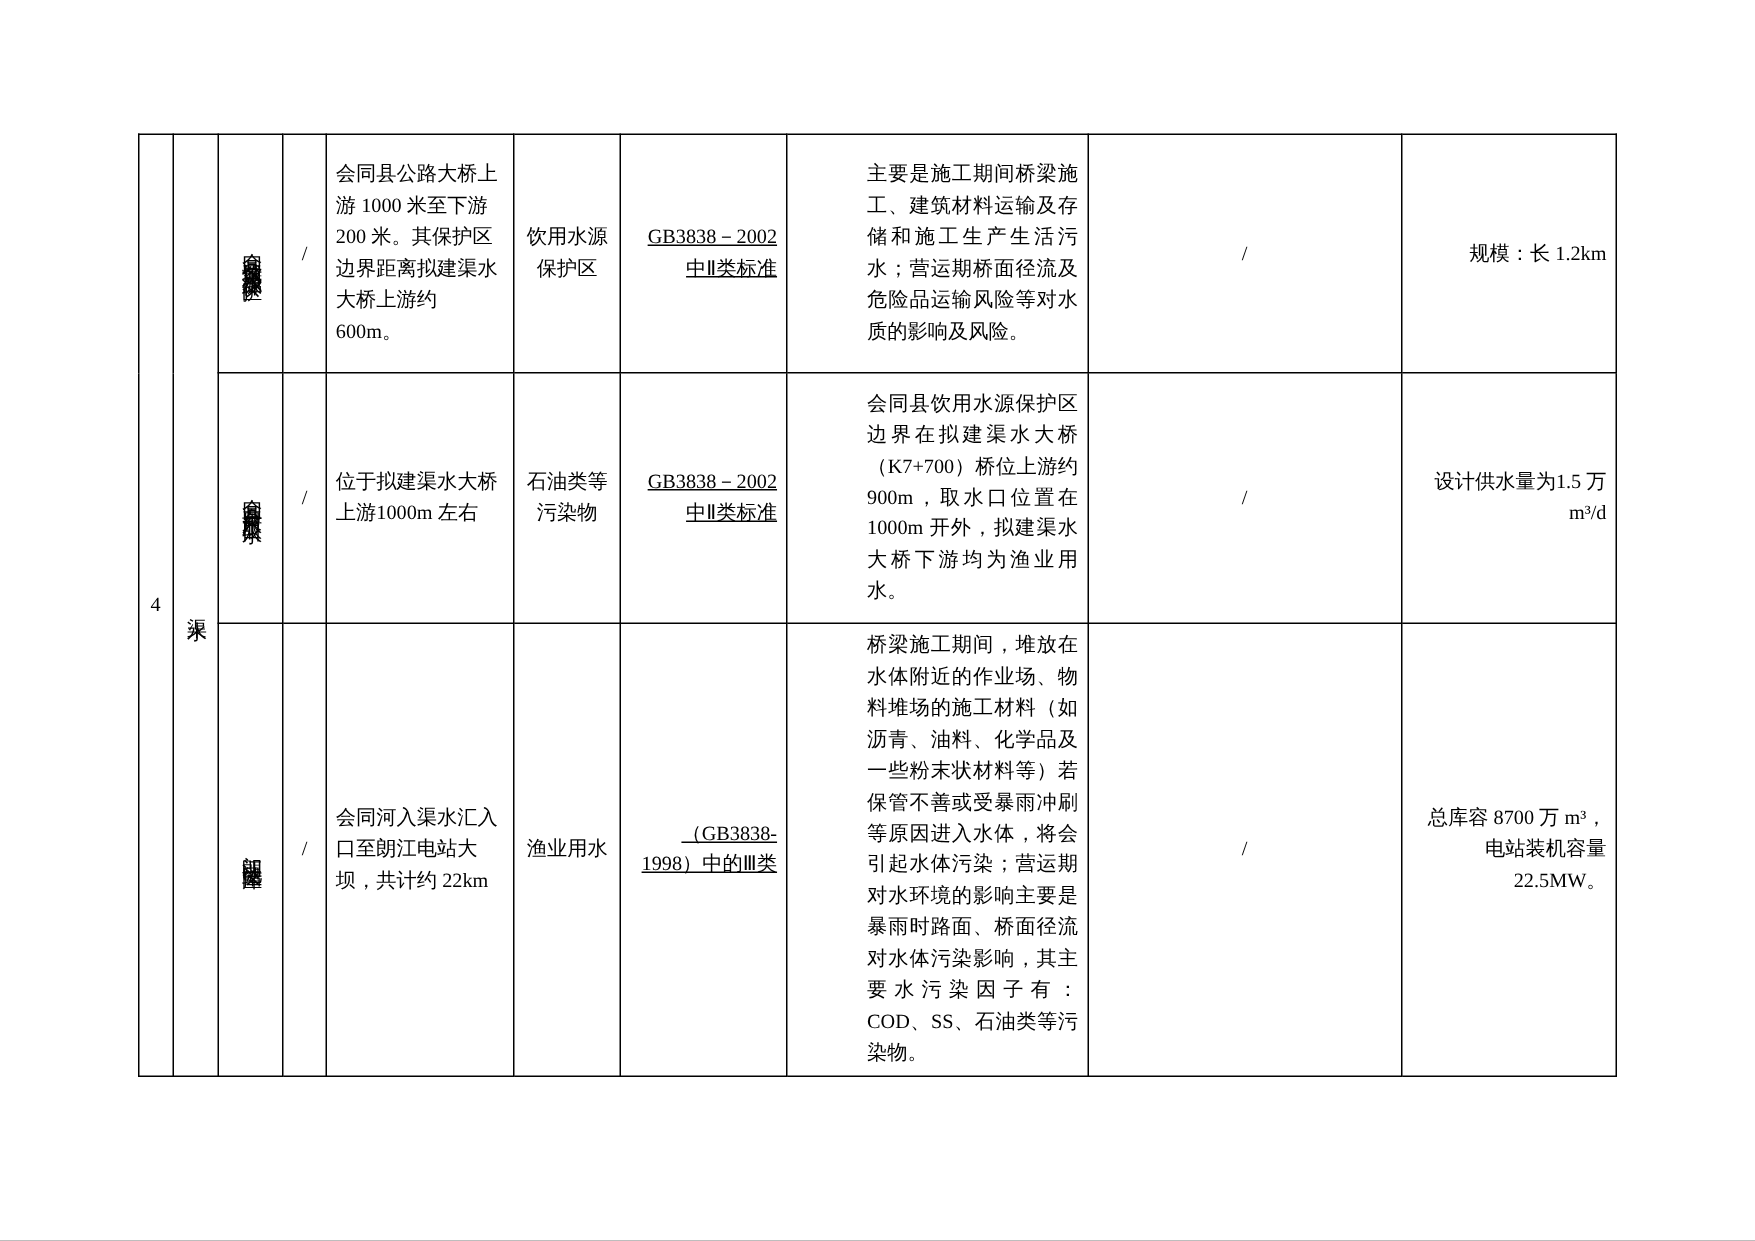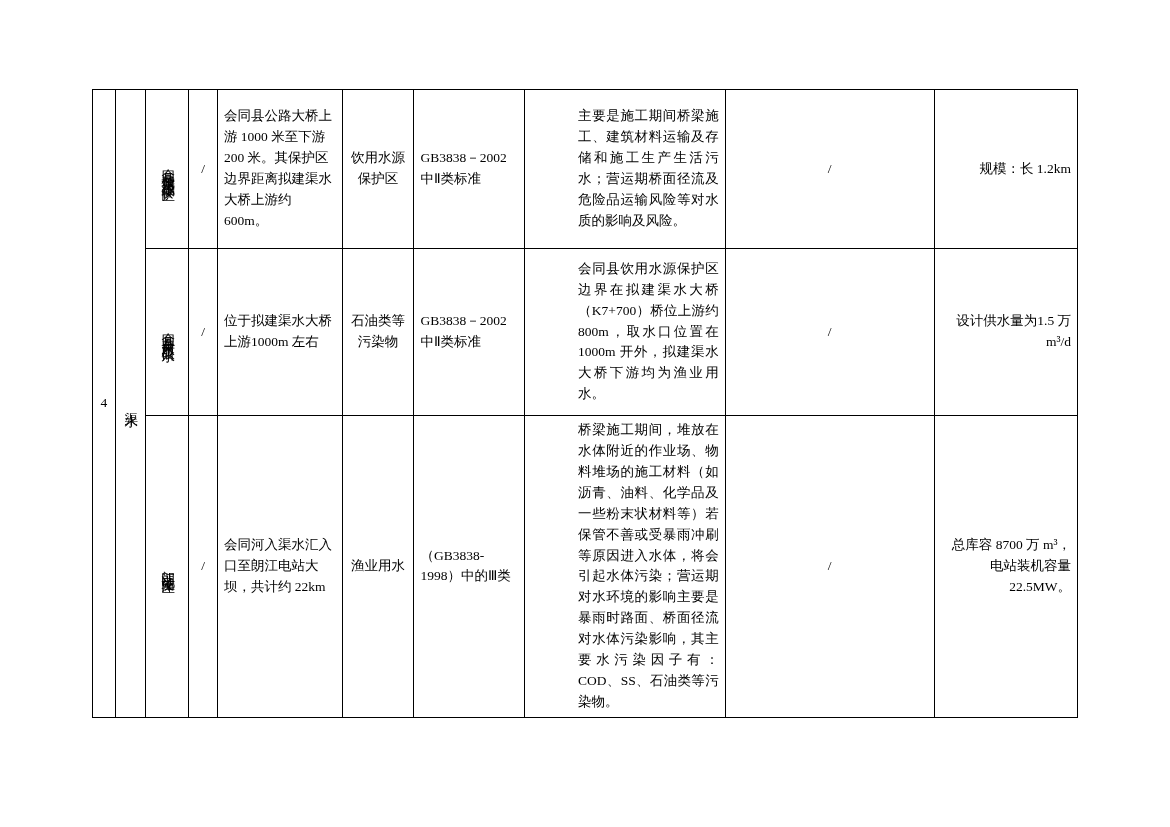--- a/index.html
+++ b/index.html
@@ -39,21 +39,21 @@
     font-size: 13.5px;
     line-height: 1.55;
     font-family: "Liberation Serif", serif;
   }
   .c-idx   { width: 22px;  text-align: center; }
   .c-grp   { width: 30px;  text-align: center; }
   .c-name  { width: 42px;  text-align: center; }
   .c-slash { width: 28px;  text-align: center; }
   .c-pos   { width: 122px; }
   .c-func  { width: 70px;  text-align: center; }
-  .c-std   { width: 108px; text-align: left; }
+  .c-std   { width: 108px; text-align: right; text-decoration: underline; }
   .c-eff   { width: 196px; text-align: justify; text-justify: inter-ideograph; }
   .c-dist  { width: 204px; text-align: center; }
   .c-scale { width: 140px; text-align: right; }
 
   .vert {
     writing-mode: vertical-rl;
     text-orientation: upright;
     letter-spacing: 2px;
     display: inline-block;
     line-height: 1.25;
@@ -147,21 +147,21 @@
         <td class="c-pos">
           <span>位于拟建渠水大桥上游1000m 左右</span>
         </td>
         <td class="c-func">
           <span>石油类等污染物</span>
         </td>
         <td class="c-std">
           <span>GB3838－2002中Ⅱ类标准</span>
         </td>
         <td class="c-eff">
-          <span class="eff-text">会同县饮用水源保护区边界在拟建渠水大桥（K7+700）桥位上游约 800m，取水口位置在1000m 开外，拟建渠水大桥下游均为渔业用水。</span>
+          <span class="eff-text">会同县饮用水源保护区边界在拟建渠水大桥（K7+700）桥位上游约 900m，取水口位置在1000m 开外，拟建渠水大桥下游均为渔业用水。</span>
         </td>
         <td class="c-dist">
           <span>/</span>
         </td>
         <td class="c-scale">
           <span>设计供水量为1.5 万 m³/d</span>
         </td>
       </tr>
 
       <tr class="r3">

